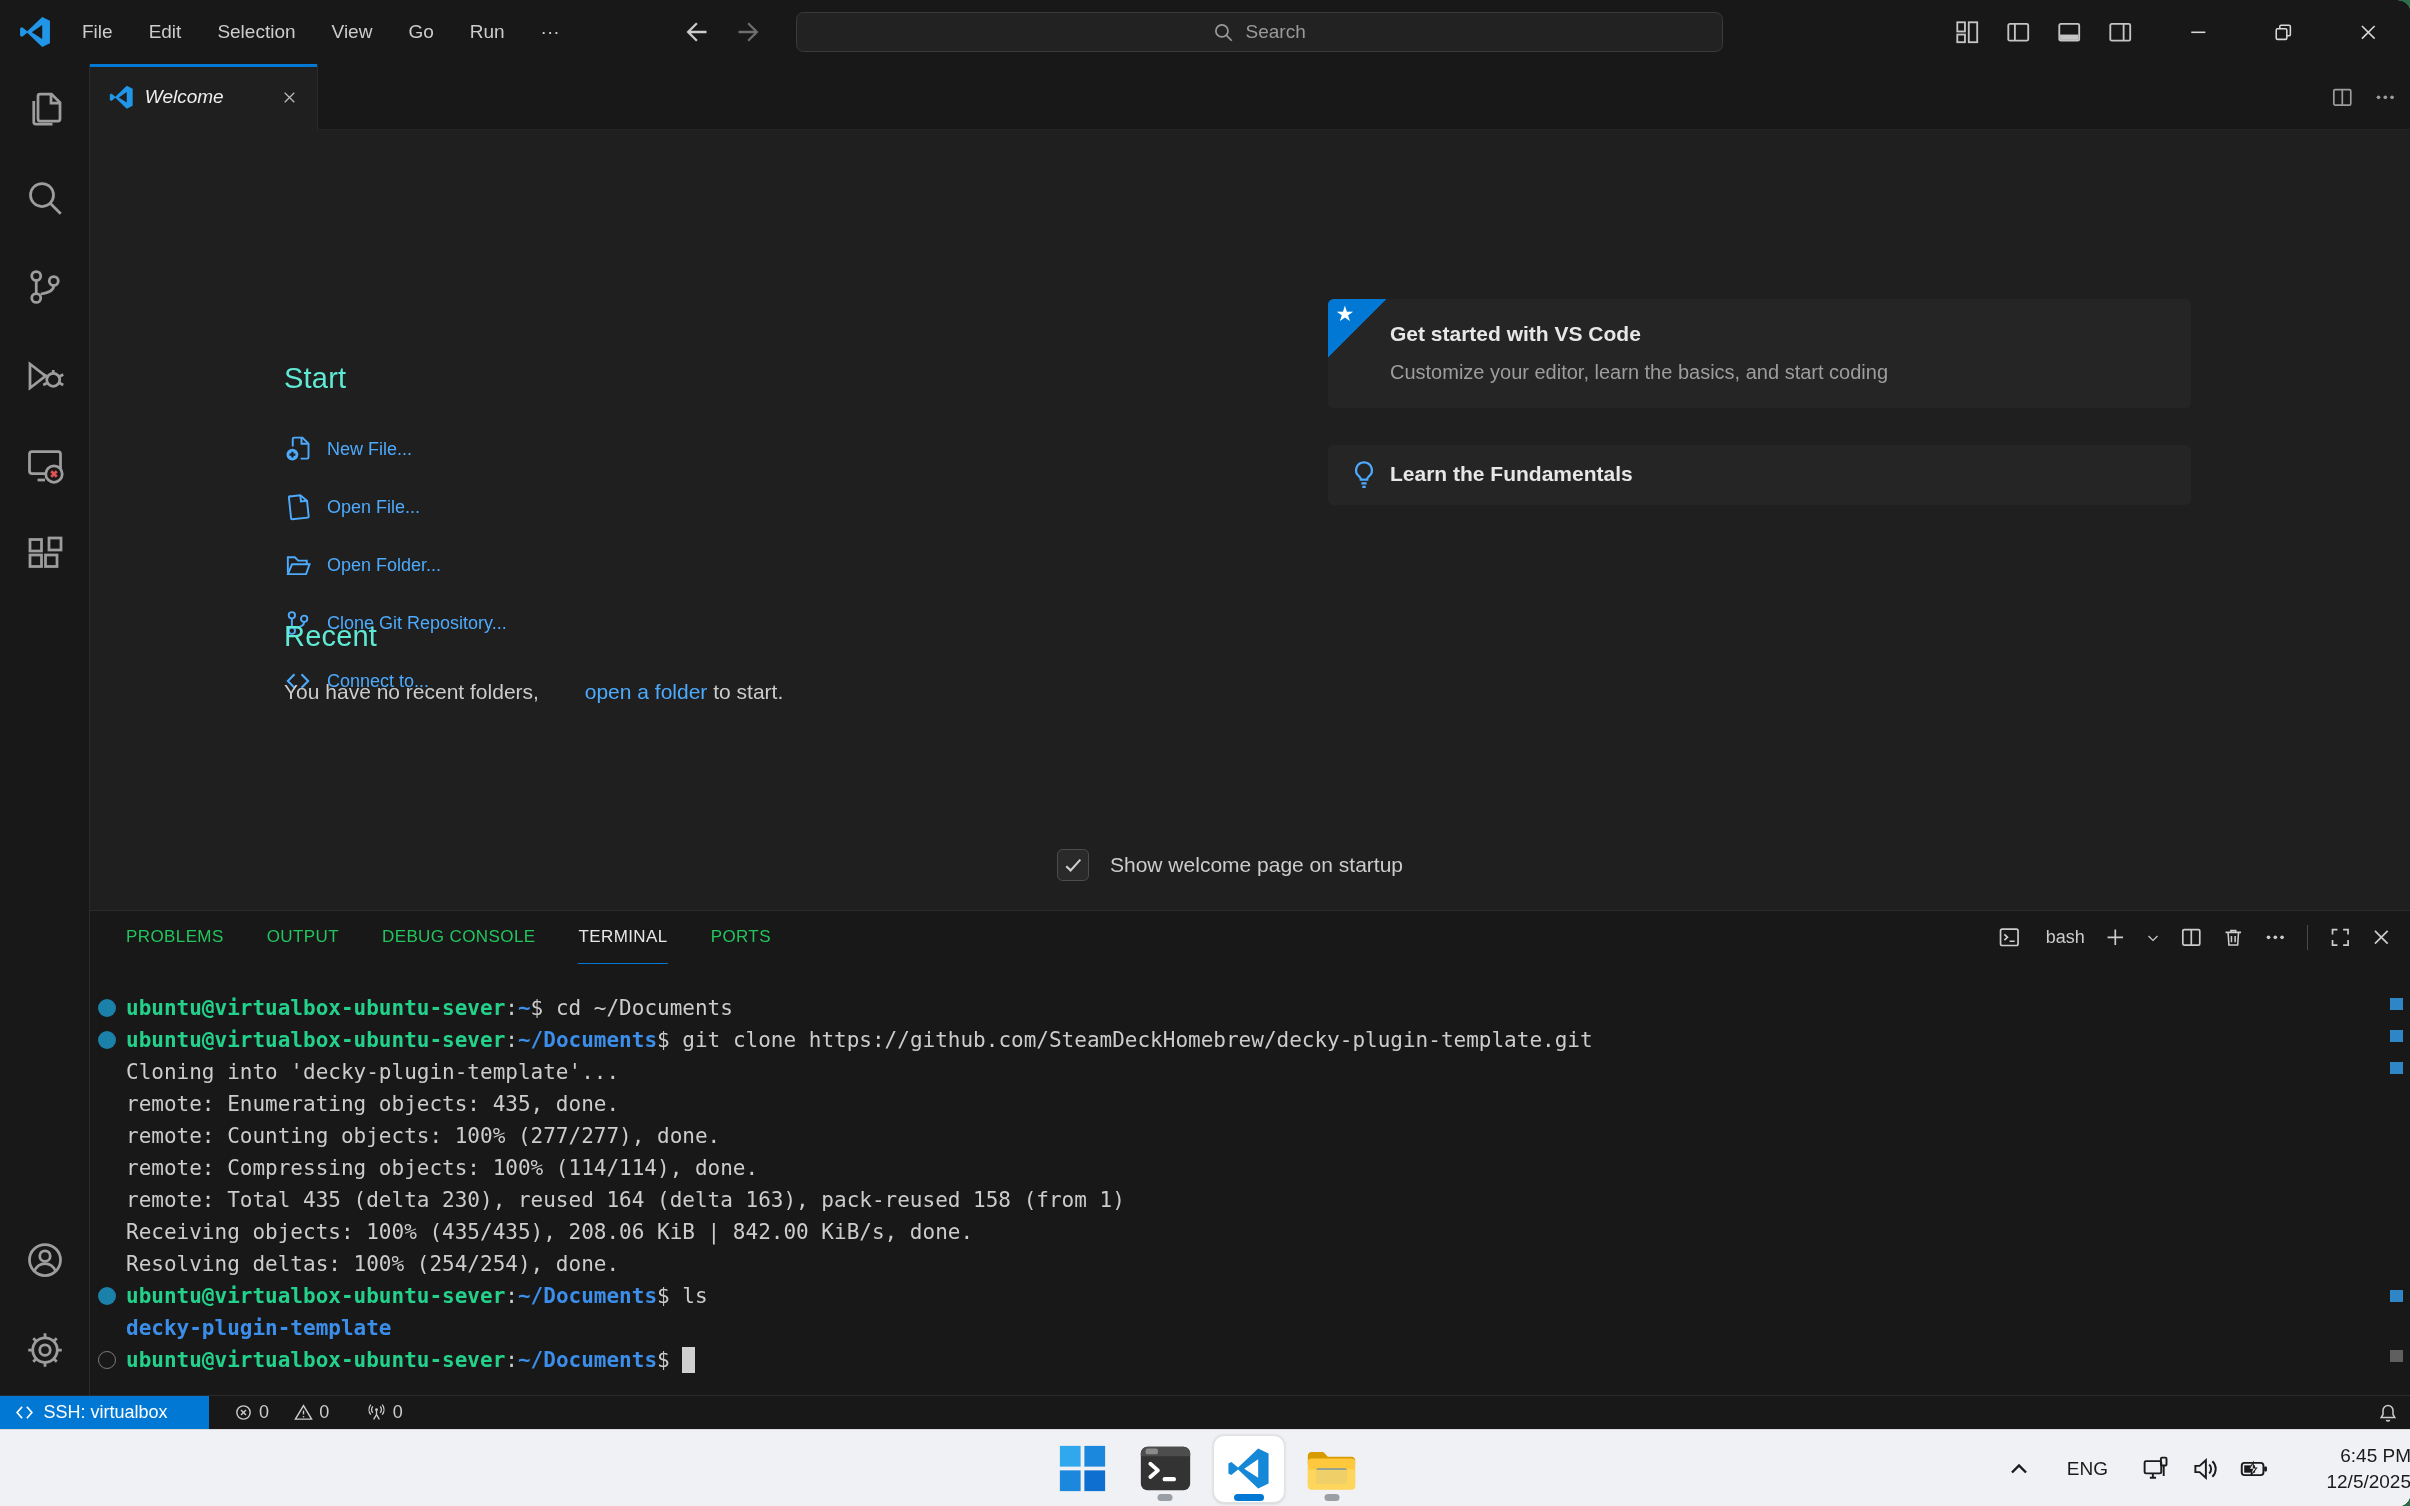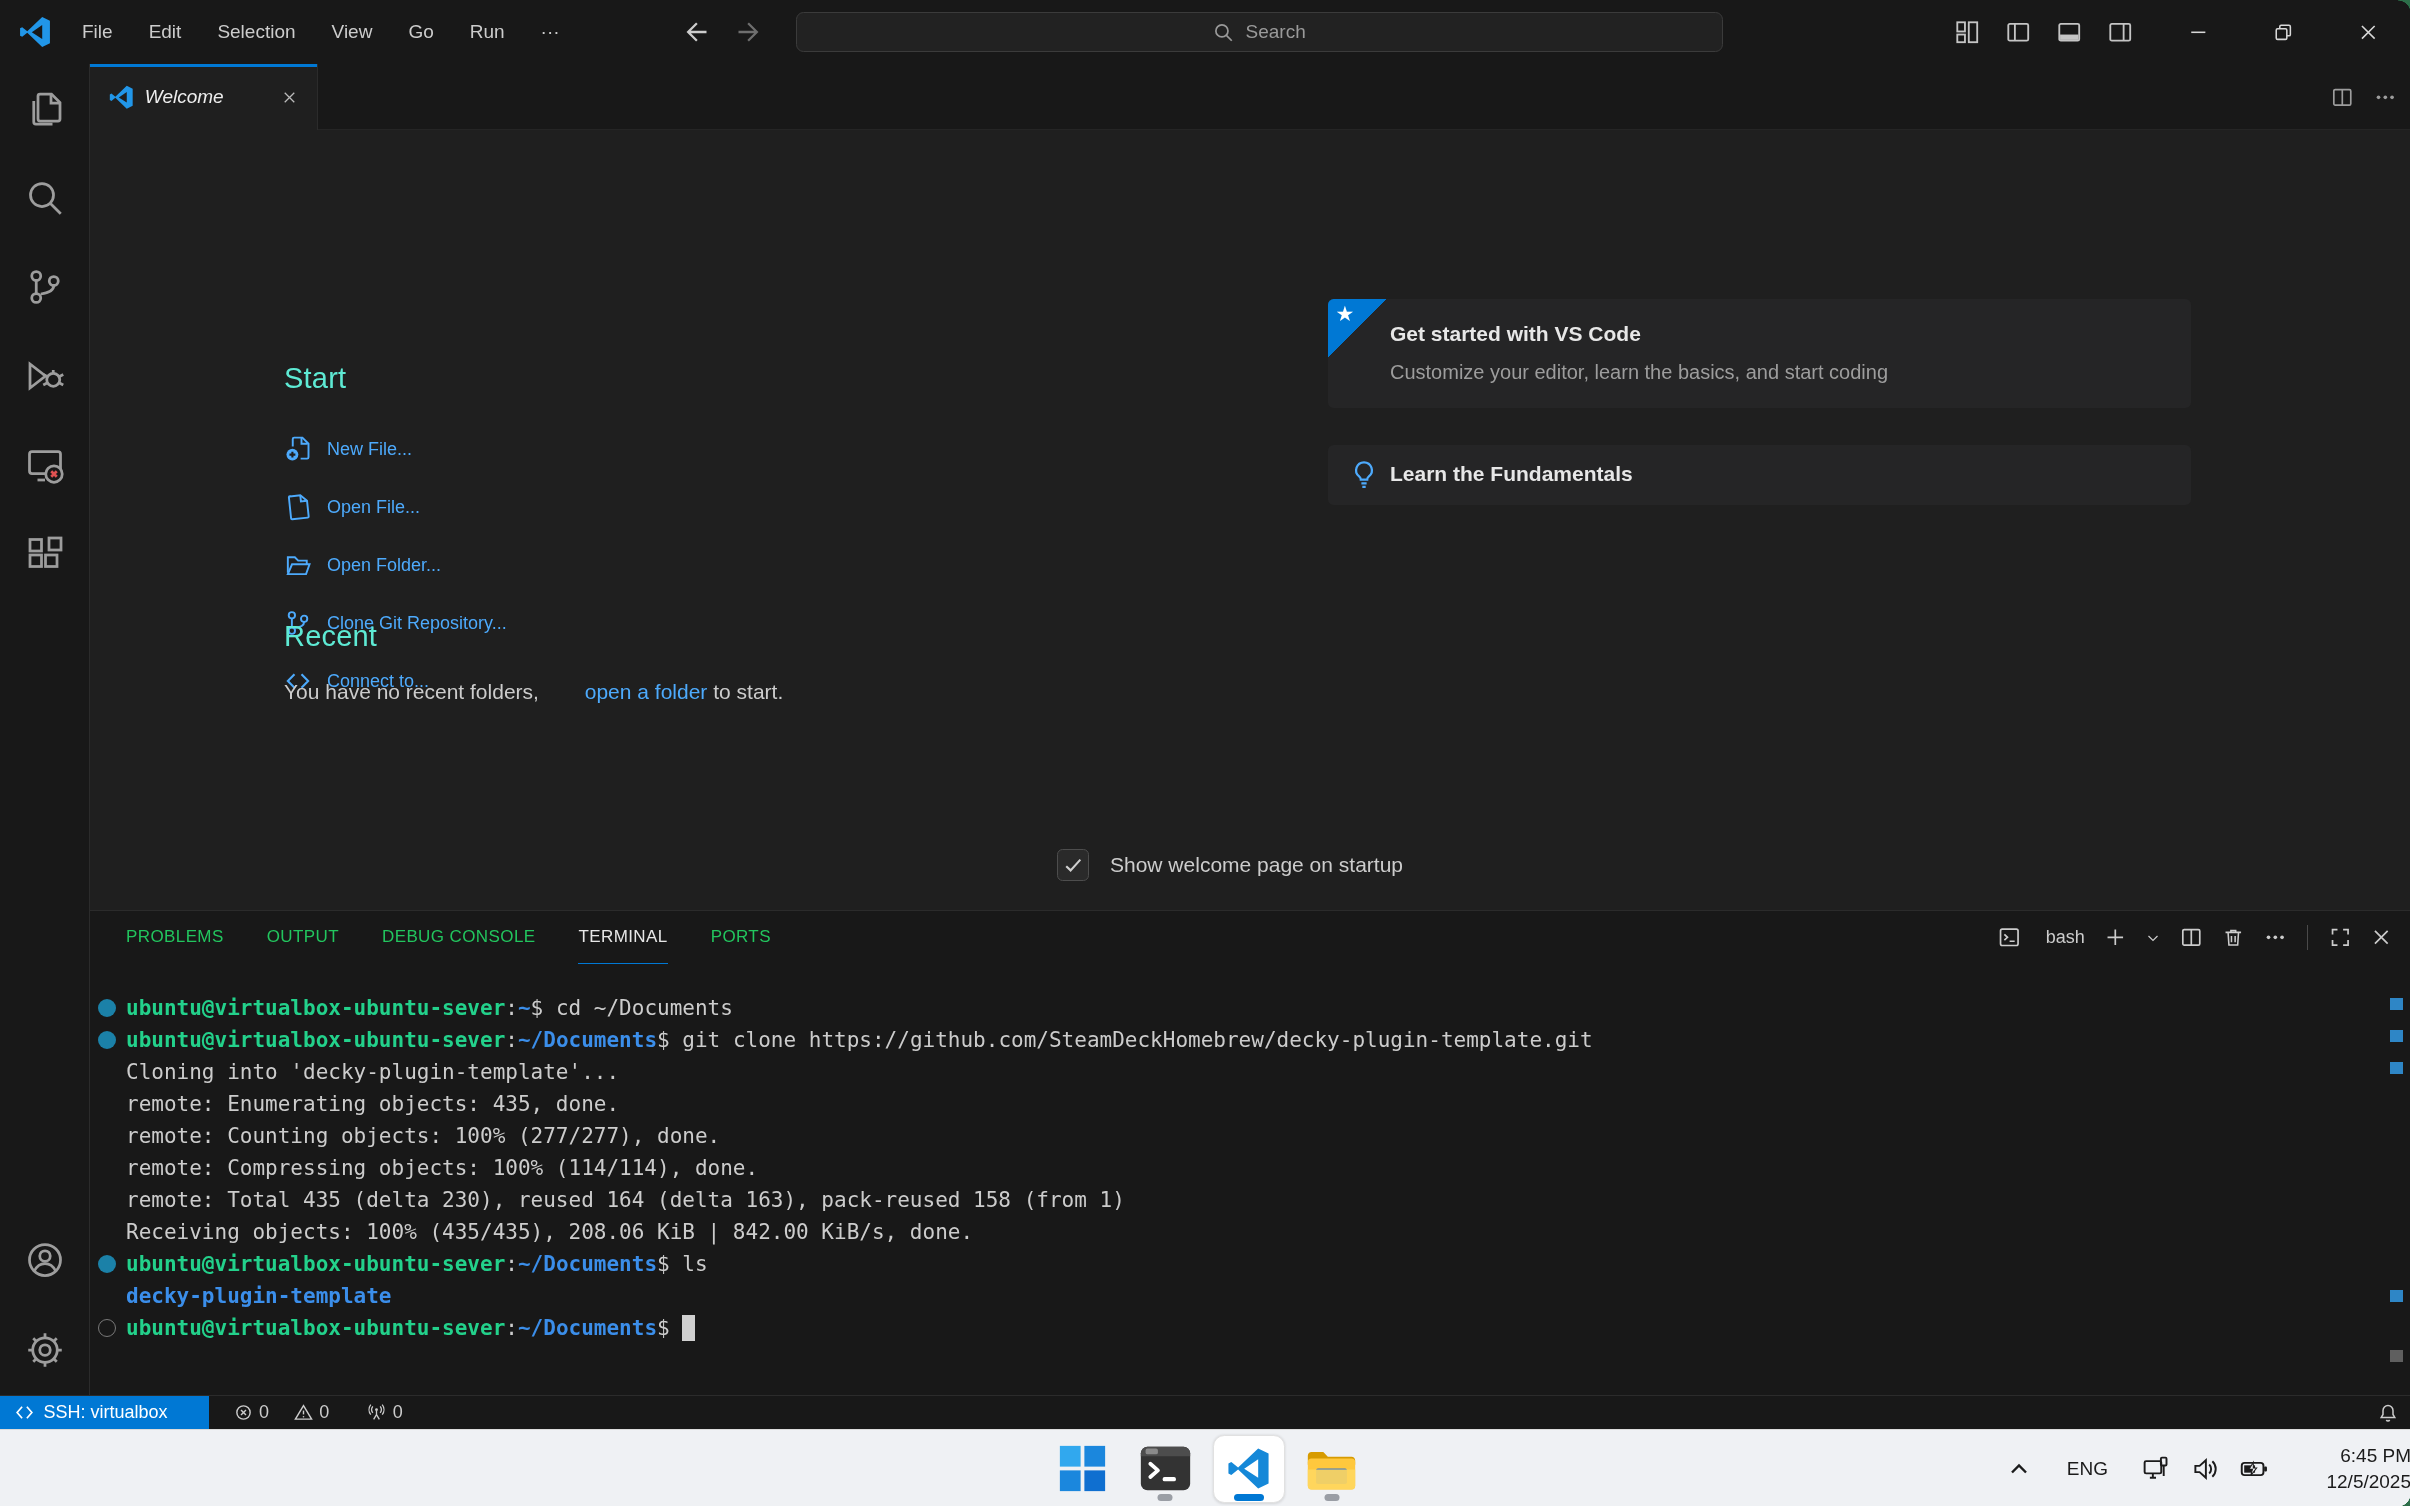--- a/index.html
+++ b/index.html
@@ -434,20 +434,21 @@
     </div>
     <div id="terminal-output">
         <div class="t-line"><span class="t-dec success"></span><span class="c-g">ubuntu@virtualbox-ubuntu-sever</span><span class="c-f">:</span><span class="c-b">~</span><span class="c-f">$ cd ~/Documents</span></div>
         <div class="t-line"><span class="t-dec success"></span><span class="c-g">ubuntu@virtualbox-ubuntu-sever</span><span class="c-f">:</span><span class="c-b">~/Documents</span><span class="c-f">$ git clone https://github.com/SteamDeckHomebrew/decky-plugin-template.git</span></div>
         <div class="t-line"><span class="c-f">Cloning into 'decky-plugin-template'...</span></div>
         <div class="t-line"><span class="c-f">remote: Enumerating objects: 435, done.</span></div>
         <div class="t-line"><span class="c-f">remote: Counting objects: 100% (277/277), done.</span></div>
         <div class="t-line"><span class="c-f">remote: Compressing objects: 100% (114/114), done.</span></div>
         <div class="t-line"><span class="c-f">remote: Total 435 (delta 230), reused 164 (delta 163), pack-reused 158 (from 1)</span></div>
         <div class="t-line"><span class="c-f">Receiving objects: 100% (435/435), 208.06 KiB | 842.00 KiB/s, done.</span></div>
+        <div class="t-line"><span class="c-f">Resolving deltas: 100% (254/254), done.</span></div>
         <div class="t-line"><span class="t-dec success"></span><span class="c-g">ubuntu@virtualbox-ubuntu-sever</span><span class="c-f">:</span><span class="c-b">~/Documents</span><span class="c-f">$ ls</span></div>
         <div class="t-line"><span class="c-b">decky-plugin-template</span></div>
         <div class="t-line"><span class="t-dec pending"></span><span class="c-g">ubuntu@virtualbox-ubuntu-sever</span><span class="c-f">:</span><span class="c-b">~/Documents</span><span class="c-f">$ </span><span class="t-cursor"></span></div>
       </div>
     <div class="scroll-mark blue" style="top:87px;"></div>
     <div class="scroll-mark blue" style="top:119px;"></div>
     <div class="scroll-mark blue" style="top:151px;"></div>
     <div class="scroll-mark blue" style="top:379px;"></div>
     <div class="scroll-mark gray" style="top:439px;"></div>
   </div>

